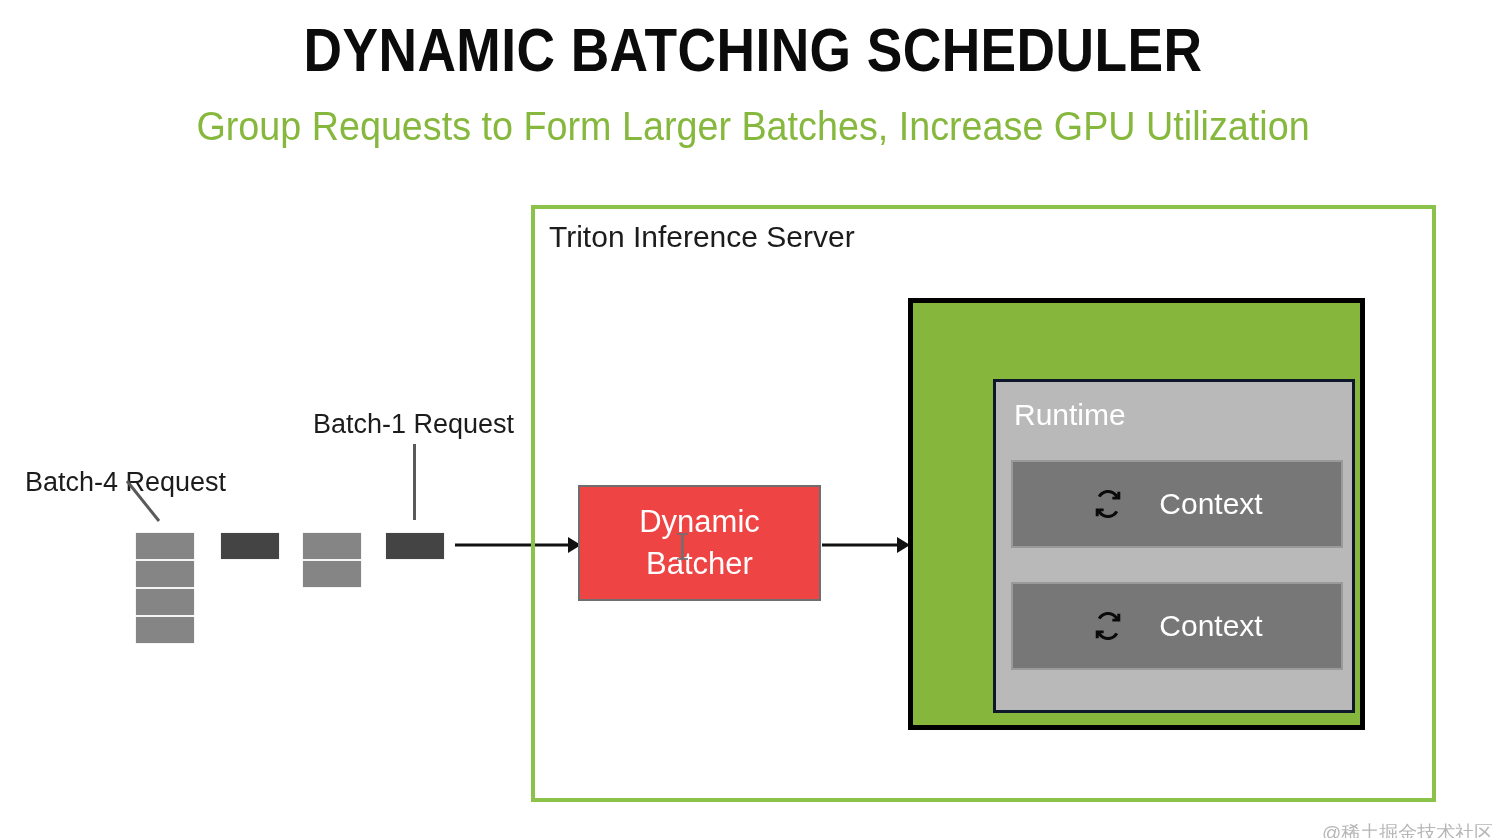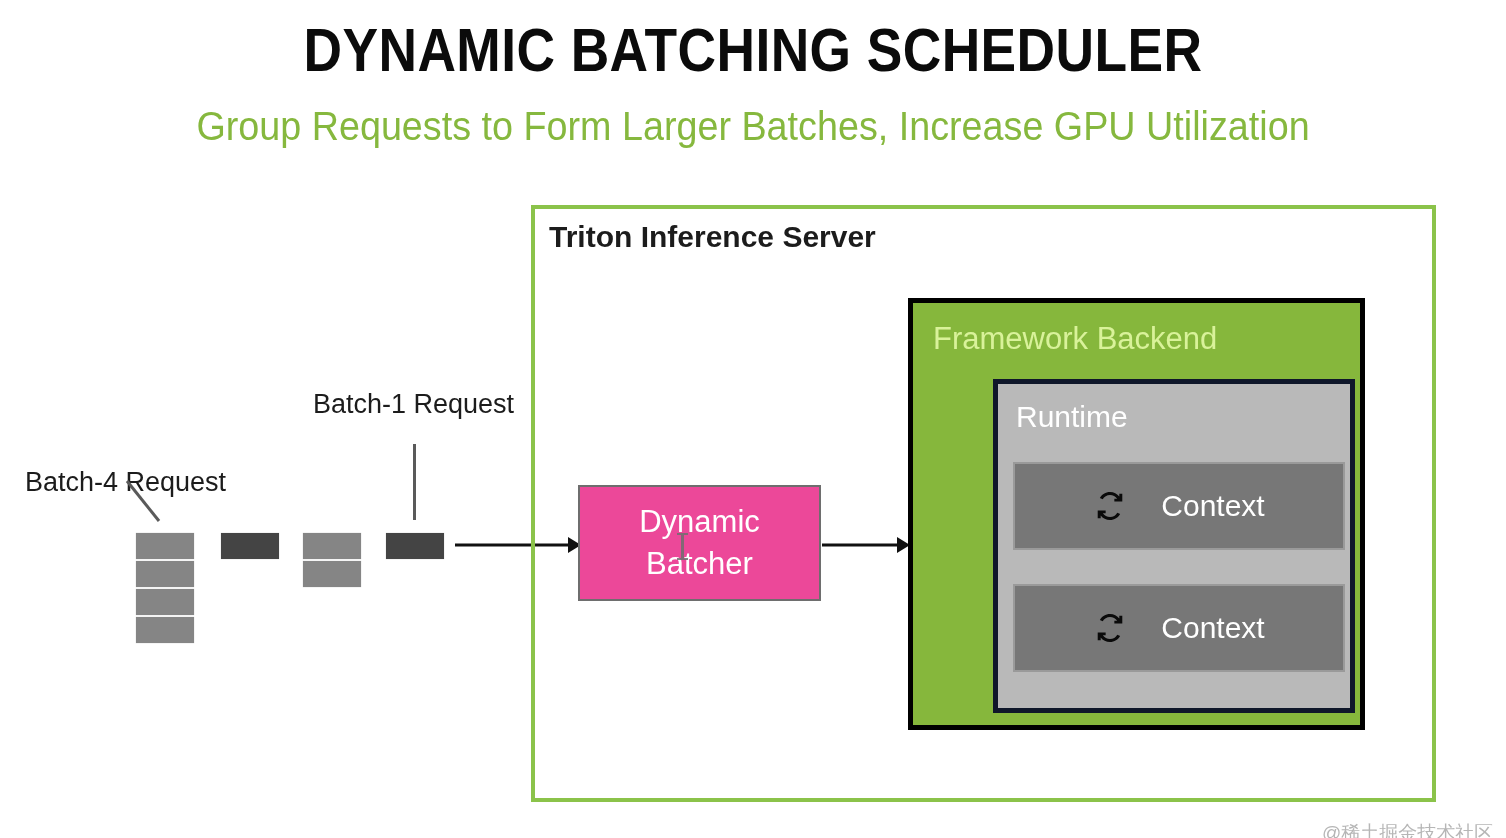--- a/index.html
+++ b/index.html
@@ -59,21 +59,20 @@
     background: transparent;
   }
   #triton-label {
     position: absolute;
     left: 549px;
     top: 219px;
     font-size: 30px;
     line-height: 36px;
     color: #1c1c1c;
     white-space: nowrap;
-    font-weight: bold;
   }
 
   
   .req-stack {
     position: absolute;
     display: flex;
     flex-direction: column;
     gap: 2px;
   }
   .req-block {
@@ -104,21 +103,21 @@
     position: absolute;
     left: 126px;
     top: 480px;
     width: 44px;
     height: 44px;
     overflow: visible;
   }
   #label-batch1 {
     position: absolute;
     left: 313px;
-    top: 387px;
+    top: 407px;
     font-size: 27px;
     line-height: 34px;
     color: #1c1c1c;
     white-space: nowrap;
   }
   #leader-batch1 {
     position: absolute;
     left: 413px;
     top: 444px;
     width: 3px;
@@ -134,21 +133,21 @@
   #arrow-to-batcher { left: 455px; top: 532px; }
   #arrow-to-backend { left: 822px; top: 532px; }
 
   
   #dynamic-batcher {
     position: absolute;
     left: 578px;
     top: 485px;
     width: 243px;
     height: 116px;
-    background: #ec4899;
+    background: #ef4444;
     border: 2px solid #6e6e6e;
     box-sizing: border-box;
     display: flex;
     align-items: center;
     justify-content: center;
   }
   #dynamic-batcher-label {
     font-size: 31px;
     line-height: 42px;
     color: #ffffff;
@@ -198,21 +197,21 @@
   }
 
   
   #runtime-box {
     position: absolute;
     left: 80px;
     top: 76px;
     width: 362px;
     height: 334px;
     background: #b9b9b9;
-    border: 5px solid #0f172a;
+    border: 3px solid #0f172a;
     box-sizing: border-box;
   }
   #runtime-label {
     position: absolute;
     left: 18px;
     top: 14px;
     font-size: 30px;
     line-height: 38px;
     color: #ffffff;
     white-space: nowrap;
@@ -309,21 +308,20 @@
 </div>
 <div id="text-caret"></div>
 
 <svg id="arrow-to-backend" class="arrow-svg" width="90" height="26" viewBox="0 0 90 26">
   <line x1="0" y1="13" x2="75" y2="13" stroke="#111111" stroke-width="3"></line>
   <polygon points="75,5 88,13 75,21" fill="#111111"></polygon>
 </svg>
 
 <div id="framework-backend">
 
-  <div id="framework-backend-label">Framework Backend</div>
 
   <div id="runtime-box">
 
     <div id="runtime-label">Runtime</div>
 
     <div id="context-box-1" class="context-box">
       <svg class="sync-icon" viewBox="0 0 24 24">
         <path fill="#0a0a0a" d="M12 4.2c2.1 0 3.95 1.03 5.07 2.6l-2.0 0 0 2.1 5.6 0 0-5.6-2.1 0 0 2.02C17.06 3.3 14.7 2.1 12 2.1c-3.1 0-5.79 1.72-7.16 4.25l2.0 0.95C7.87 5.45 9.76 4.2 12 4.2z"></path>
         <path fill="#0a0a0a" d="M12 19.8c-2.1 0-3.95-1.03-5.07-2.6l2.0 0 0-2.1-5.6 0 0 5.6 2.1 0 0-2.02C6.94 20.7 9.3 21.9 12 21.9c3.1 0 5.79-1.72 7.16-4.25l-2.0-0.95C16.13 18.55 14.24 19.8 12 19.8z"></path>
       </svg>

